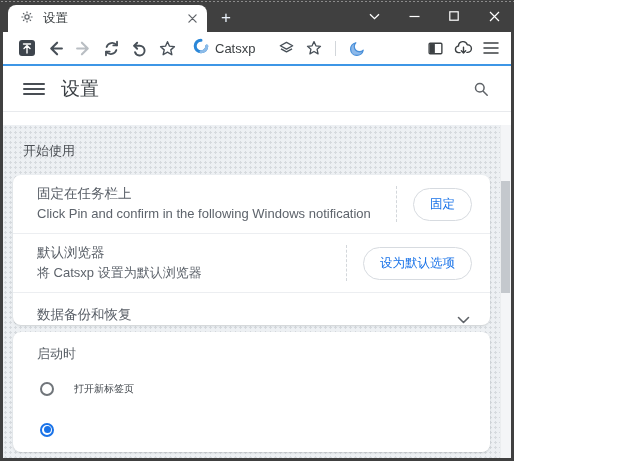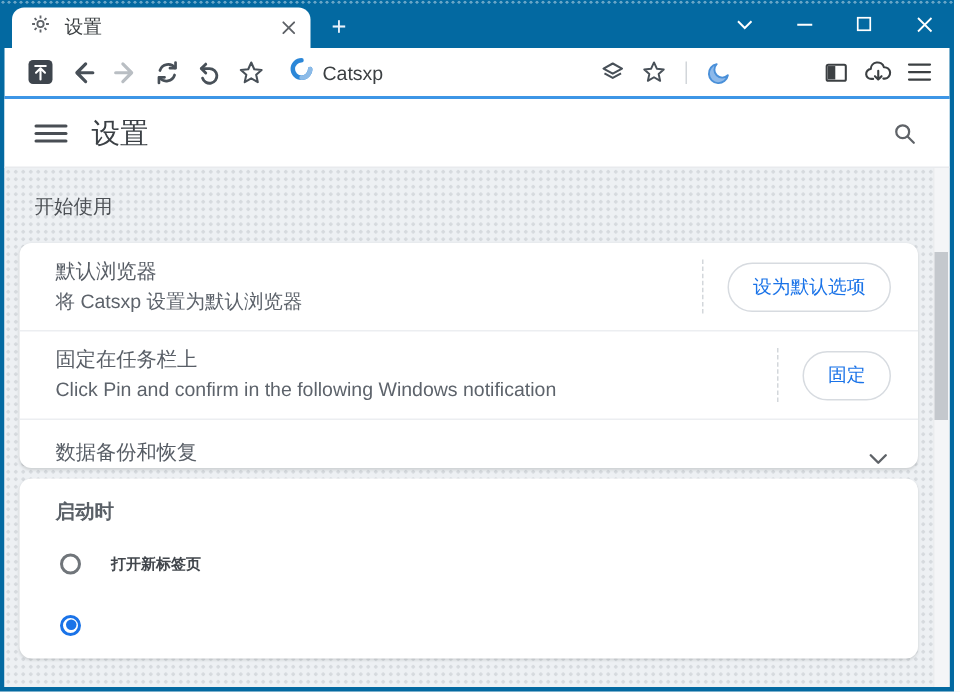--- a/index.html
+++ b/index.html
@@ -1,17 +1,17 @@
 <!DOCTYPE html>
 <html><head>
 <meta charset="utf-8">
 <style>
   * { margin:0; padding:0; box-sizing:border-box; }
   body { font-family:"Liberation Sans",sans-serif; }
-  .window { width:636px; height:461px; background:#0369a1; position:relative; overflow:hidden; }
+  .window { width:514px; height:461px; background:#404040; position:relative; overflow:hidden; }
 
   
   .tabbar { height:32px; position:relative; }
   .tabbar::before { content:""; position:absolute; top:0; left:0; right:0; height:3px;
     background-image:radial-gradient(rgba(255,255,255,.4) 1px, transparent 1.2px);
     background-size:4px 3px; }
   .tab { position:absolute; left:8px; top:5px; width:199px; height:27px; background:#fff;
     border-radius:8px 8px 0 0; display:flex; align-items:center; padding:0 6px 0 12px; }
   .tab-title { flex:1; font-size:12.5px; color:#3c4043; margin-left:9px; white-space:nowrap; overflow:hidden; }
   .tab-close { width:18px; height:18px; display:flex; align-items:center; justify-content:center; border-radius:50%; }
@@ -45,36 +45,36 @@
     border-bottom:1px solid #e8eaed; position:relative; flex:0 0 auto; }
   .menu-btn { margin-left:20px; width:22px; height:18px; display:flex; flex-direction:column;
     justify-content:center; gap:3px; }
   .menu-btn i { display:block; height:2px; background:#494e54; border-radius:1px; }
   .page-title { margin-left:16px; font-size:19px; color:#3b4045; }
   .search-btn { position:absolute; right:22px; top:15px; width:16px; height:16px; }
 
   
   .page-body { flex:1; position:relative; background-color:#edf0f3;
     background-image:radial-gradient(#d6dade 1px, transparent 1.3px); background-size:5px 5px;
-    overflow:hidden; }
+    overflow:hidden;margin-top:13px; }
   .section-label { padding:17px 0 15px 20px; font-size:13px; color:#4d5156; }
   .card { background:#fff; border-radius:8px; margin:0 21px 7px 10px;
     box-shadow:0 1px 2px rgba(60,64,67,.18); }
   .row { display:flex; align-items:center; padding:9px 18px 9px 24px; border-bottom:1px solid #eceef1; }
   .row:last-child { border-bottom:none; }
   .row-text { flex:1; min-width:0; }
   .row-title { font-size:13.5px; color:#585e66; line-height:20px; }
   .row-sub { font-size:13px; color:#5d636b; line-height:20px; }
   .vdash { border-left:1px dashed #d3d7db; height:36px; margin-left:8px; }
   .pill { margin-left:16px; border:1px solid #d7dbe0; border-radius:17px; background:#fff;
     color:#1a73e8; font-size:12.5px; padding:7px 16px; white-space:nowrap; font-family:inherit; }
   .row.simple { padding-top:12px; padding-bottom:0; }
   .chev { width:13px; height:9px; margin-right:2px; }
 
-  .card.startup { padding-top:12px; min-height:120px;font-weight:bold; }
+  .card.startup { padding-top:12px; min-height:120px; }
   .startup-label { padding:0 0 4px 24px; font-size:13px; color:#5a6067; line-height:20px; }
   .option { display:flex; align-items:center; height:41px; padding-left:27px; }
   .radio { width:14px; height:14px; border:2px solid #70757a; border-radius:50%; flex:0 0 auto; position:relative; }
   .radio.sel { border-color:#1a73e8; }
   .radio.sel::after { content:""; position:absolute; inset:1.5px; background:#1a73e8; border-radius:50%; }
   .option-label { margin-left:20px; font-size:10px; color:#41464c; }
 
   
   .sb { position:absolute; top:0; right:0; bottom:0; width:11px; background:#f4f5f7;
     border-left:1px solid #ebedef; }
@@ -232,34 +232,34 @@
         </svg>
       </div>
     </div>
 
     <div class="page-body">
       <div class="section-label">开始使用</div>
 
       <div class="card">
         <div class="row">
           <div class="row-text">
+            <div class="row-title">固定在任务栏上</div>
+            <div class="row-sub">Click Pin and confirm in the following Windows notification</div>
+          </div>
+          <div class="vdash"></div>
+          <button class="pill">固定</button>
+        </div>
+
+        <div class="row">
+          <div class="row-text">
             <div class="row-title">默认浏览器</div>
             <div class="row-sub">将 Catsxp 设置为默认浏览器</div>
           </div>
           <div class="vdash"></div>
           <button class="pill">设为默认选项</button>
-        </div>
-
-        <div class="row">
-          <div class="row-text">
-            <div class="row-title">固定在任务栏上</div>
-            <div class="row-sub">Click Pin and confirm in the following Windows notification</div>
-          </div>
-          <div class="vdash"></div>
-          <button class="pill">固定</button>
         </div>
 
         <div class="row simple">
           <div class="row-text">
             <div class="row-title">数据备份和恢复</div>
           </div>
           <span class="chev">
             <svg width="13" height="9" viewBox="0 0 13 9">
                 <path d="m1.5 1.5 5 5 5-5" fill="none" stroke="#5f6368" stroke-width="1.6" stroke-linecap="round" stroke-linejoin="round"></path>
               </svg>

